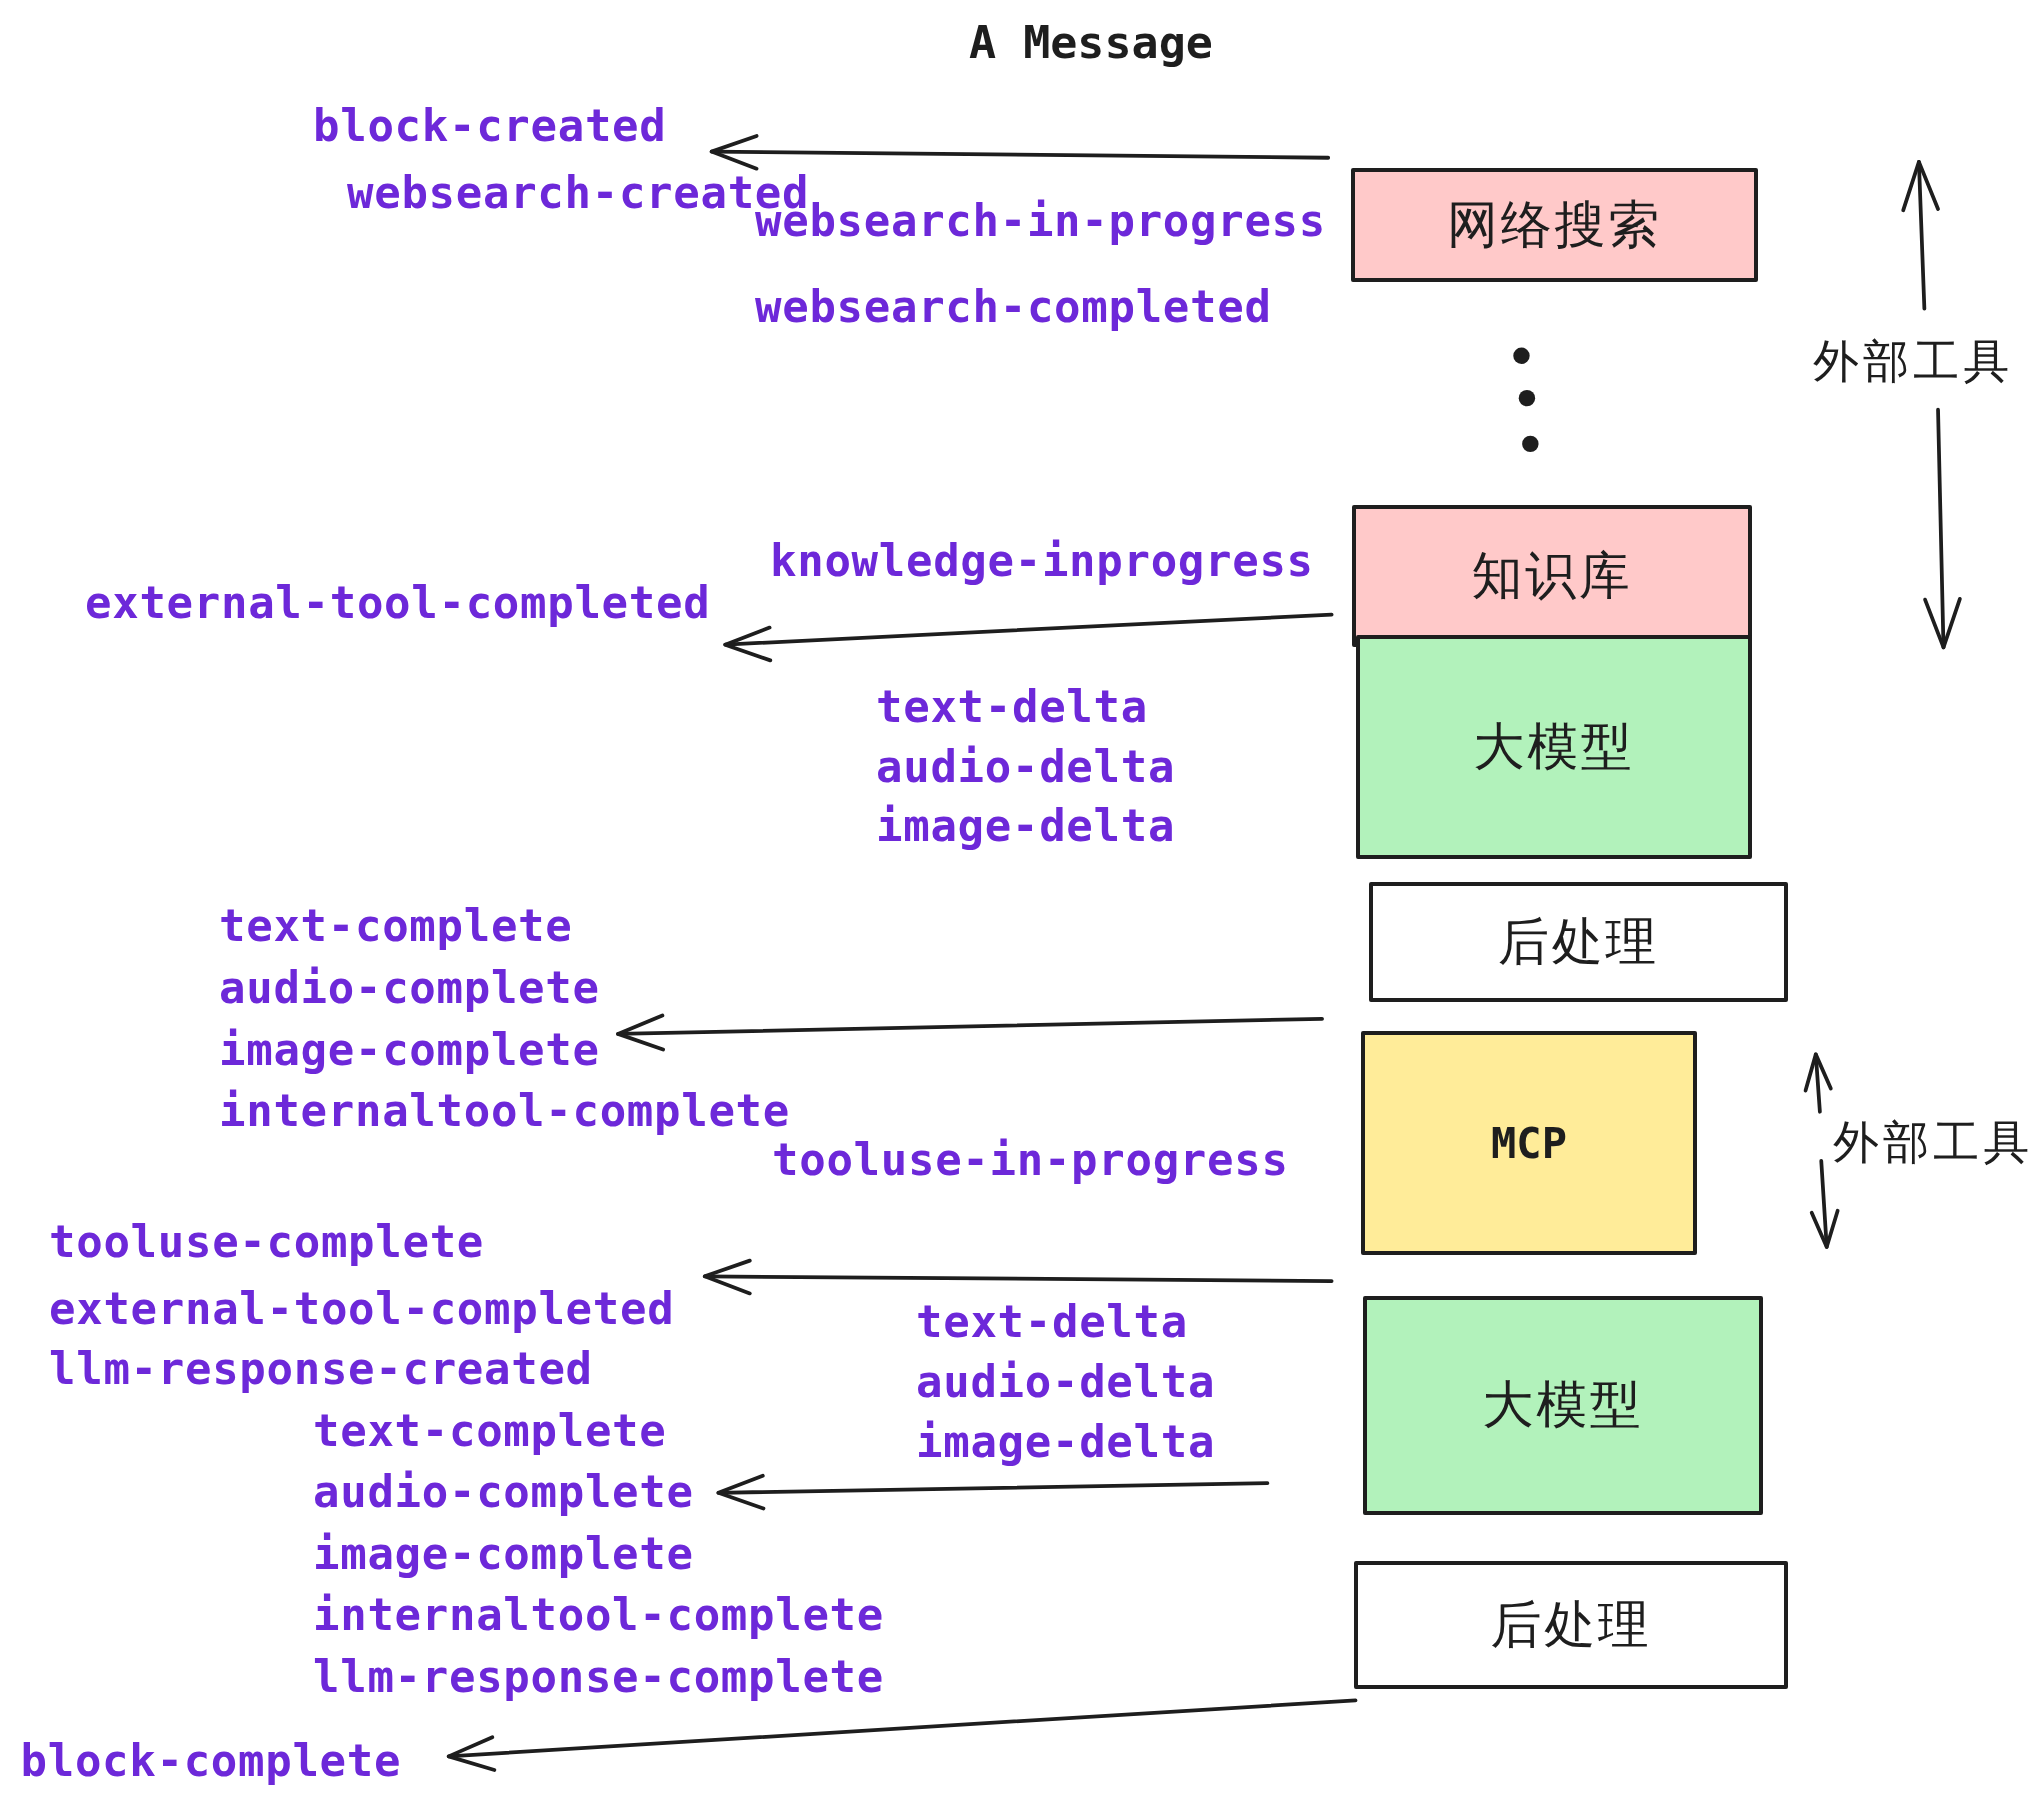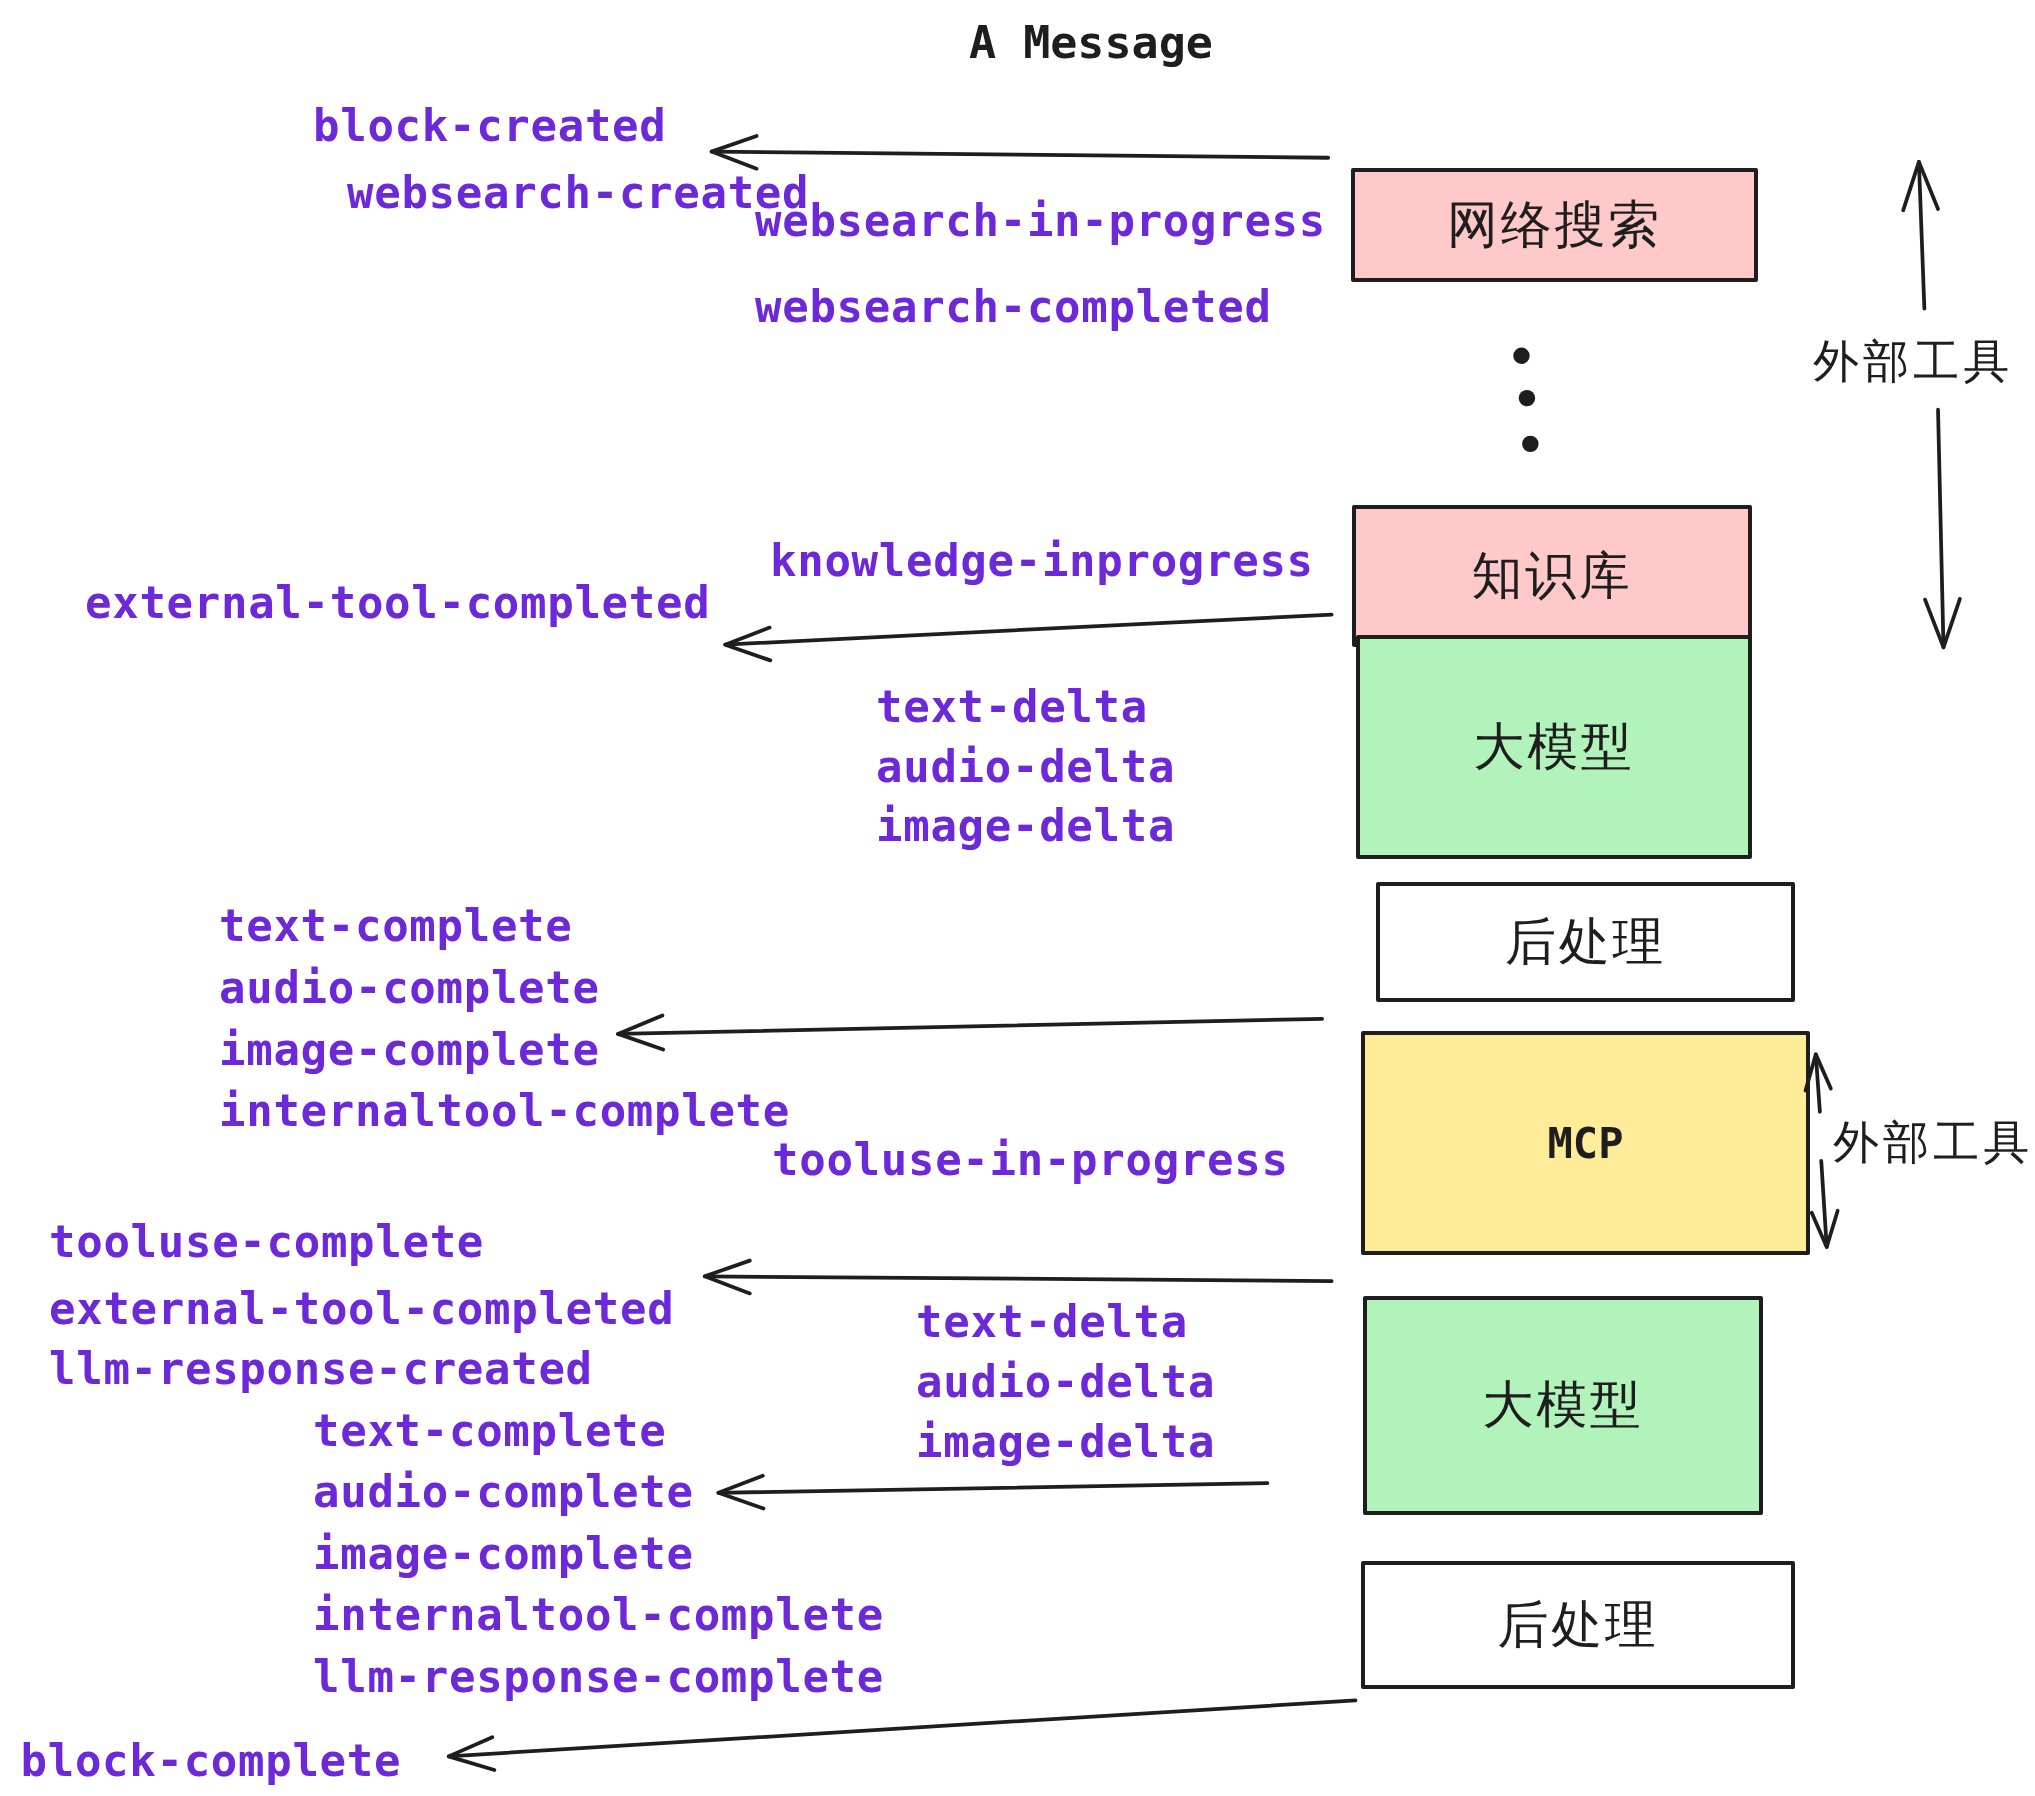--- a/index.html
+++ b/index.html
@@ -23,21 +23,21 @@
     box-sizing:border-box;
   }
   .box-label {
     font-family:"Liberation Sans","DejaVu Sans",sans-serif;
     font-size:51px; color:#1e1e1e; letter-spacing:2.7px; white-space:nowrap;
   }
   .box-label.mono { font-family:"DejaVu Sans Mono","Liberation Mono",monospace; font-size:42px; font-weight:bold; letter-spacing:0; }
   .pink   { background:#ffc9c9; }
   .green  { background:#b2f2bb; }
   .yellow { background:#ffec99; }
-  .white  { background:#ffffff;margin-left:7px; }
+  .white  { background:#ffffff; }
   .side-label {
     position:absolute; font-family:"Liberation Sans","DejaVu Sans",sans-serif;
     font-size:46px; color:#1e1e1e; letter-spacing:4.1px; white-space:nowrap;
   }
   svg.overlay { position:absolute; left:0; top:0; pointer-events:none; }
   .stroke { stroke:#1e1e1e; stroke-width:5.5; fill:none; stroke-linecap:round; stroke-linejoin:round; }
 </style>
 </head>
 <body>
 
@@ -77,21 +77,21 @@
   </div>
   <div class="box pink" style="left:1352px; top:505px;  width:400px; height:142px;">
     <span class="box-label">知识库</span>
   </div>
   <div class="box green" style="left:1356px; top:635px;  width:396px; height:224px;">
     <span class="box-label">大模型</span>
   </div>
   <div class="box white" style="left:1369px; top:882px; width:419px; height:120px;">
     <span class="box-label">后处理</span>
   </div>
-  <div class="box yellow" style="left:1361px; top:1031px; width:449px; height:224px;">
+  <div class="box yellow" style="left:1361px; top:1031px; width:336px; height:224px;">
     <span class="box-label mono">MCP</span>
   </div>
   <div class="box green" style="left:1363px; top:1296px; width:400px; height:219px;">
     <span class="box-label">大模型</span>
   </div>
   <div class="box white" style="left:1354px; top:1561px; width:434px; height:128px;">
     <span class="box-label">后处理</span>
   </div>
 
   <div class="side-label" style="left:1813px; top:331px;">外部工具</div>

